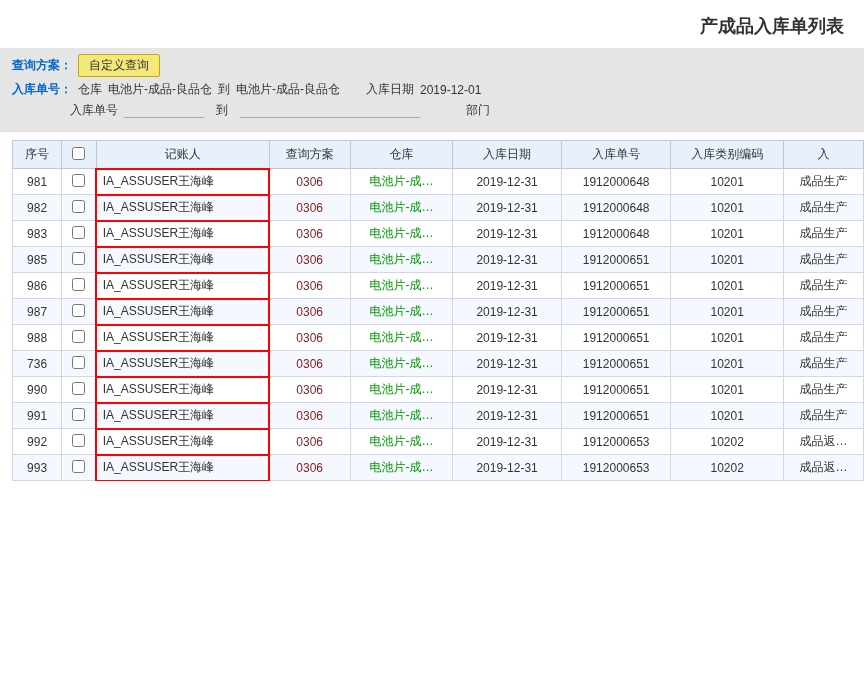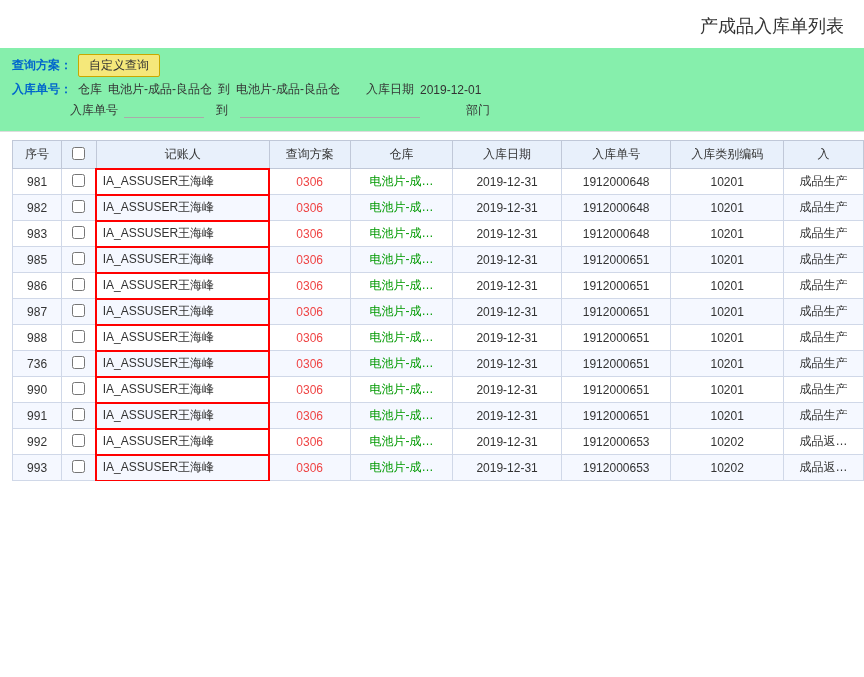--- a/index.html
+++ b/index.html
@@ -11,27 +11,27 @@
     }
     .page-container {
       width: 864px;
       min-height: 677px;
       background: #fff;
       padding: 0;
     }
     .page-title {
       text-align: right;
       font-size: 18px;
-      font-weight: normal;
+      font-weight: bold;
       color: #333;
       padding: 14px 20px 10px 0;
       background: #fff;
     }
     .query-section {
-      background: #86efac;
+      background: #e5e5e5;
       padding: 6px 7px 8px 12px;
       border-bottom: 1px solid #ddd;
     }
     .query-row {
       display: flex;
       align-items: center;
       margin-bottom: 4px;
       gap: 6px;
     }
     .query-label {
@@ -87,21 +87,21 @@
       text-align: center;
       white-space: nowrap;
     }
     tbody tr:nth-child(odd) {
       background: #fff;
     }
     tbody tr:nth-child(even) {
       background: #f5f8ff;
     }
     .link-cell {
-      color: #ef4444;
+      color: #7f1d1d;
       text-decoration: none;
       cursor: pointer;
     }
     .highlighted-cell {
       color: #009900;
       text-decoration: none;
       cursor: pointer;
     }
     .checkbox-col {
       width: 20px;

